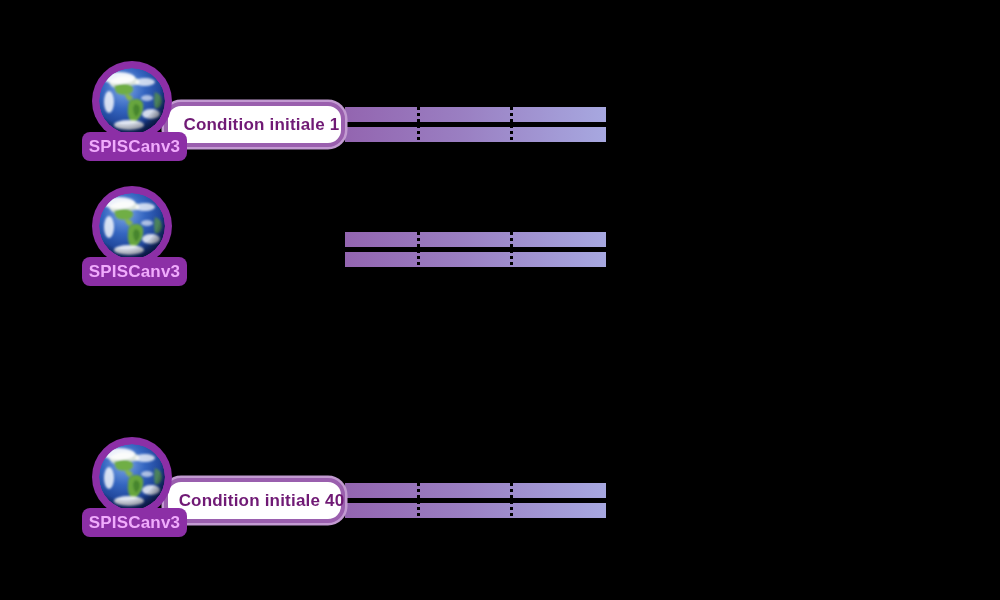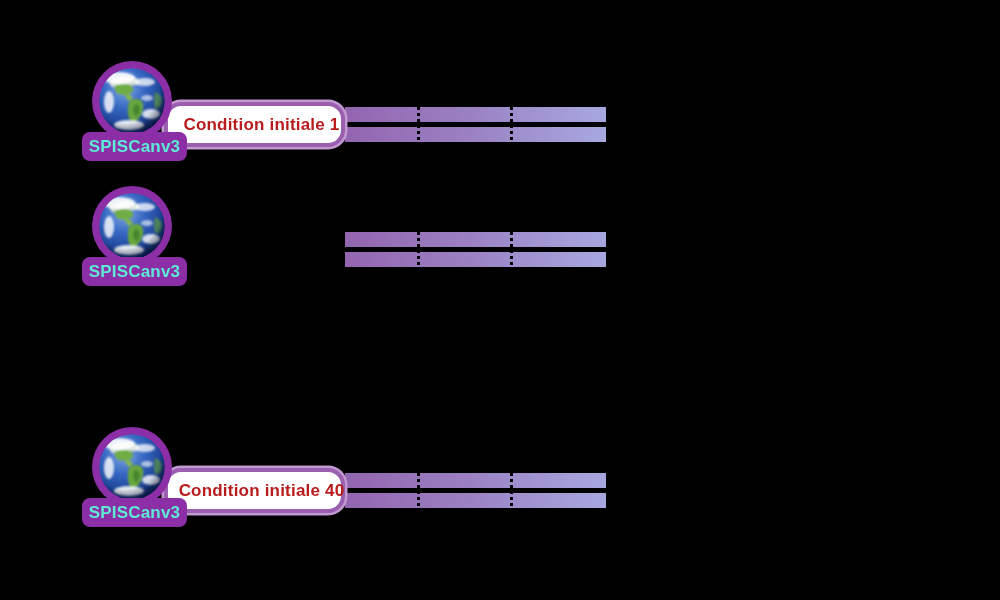--- a/index.html
+++ b/index.html
@@ -13,21 +13,21 @@
     position: relative;
     width: 1000px; height: 600px;
     background: #000000;
   }
   .row {
     position: absolute;
     left: 0; width: 1000px; height: 104px;
   }
   .row.r1 { top: 60px; }
   .row.r2 { top: 185px; }
-  .row.r3 { top: 426px; }
+  .row.r3 { top: 436px; }
 
   
   .bar {
     position: absolute;
     left: 345px; top: 47px;
     width: 261px; height: 35px;
     background: linear-gradient(90deg, #9365b0 0%, #9a7fc2 45%, #a7a8e0 100%);
     z-index: 1;
   }
   .bar-midline {
@@ -54,21 +54,21 @@
     border-radius: 17px;
     box-shadow: 0 0 0 2.5px #c29ad1;
     display: flex; align-items: center; justify-content: center;
     padding-left: 14px;
     box-sizing: border-box;
     z-index: 2;
   }
   .pill-label {
     font-weight: bold;
     font-size: 17px;
-    color: #b91c1c;
+    color: #701a75;
     letter-spacing: 0.2px;
     white-space: nowrap;
   }
 
   
   .globe {
     position: absolute;
     left: 92px; top: 1px;
     width: 80px; height: 80px;
     border-radius: 50%;
@@ -87,21 +87,21 @@
   .badge {
     position: absolute;
     left: 82px; top: 72px;
     width: 105px; height: 29px;
     background: #8c2fa6;
     border-radius: 8px;
     display: flex; align-items: center; justify-content: center;
     z-index: 4;
   }
   .badge-label {
-    color: #5eead4;
+    color: #f0abfc;
     font-weight: bold;
     font-size: 17px;
     letter-spacing: 0.2px;
     white-space: nowrap;
   }
   .svg-defs { position: absolute; width: 0; height: 0; }
 </style>
 </head>
 <body>
 

